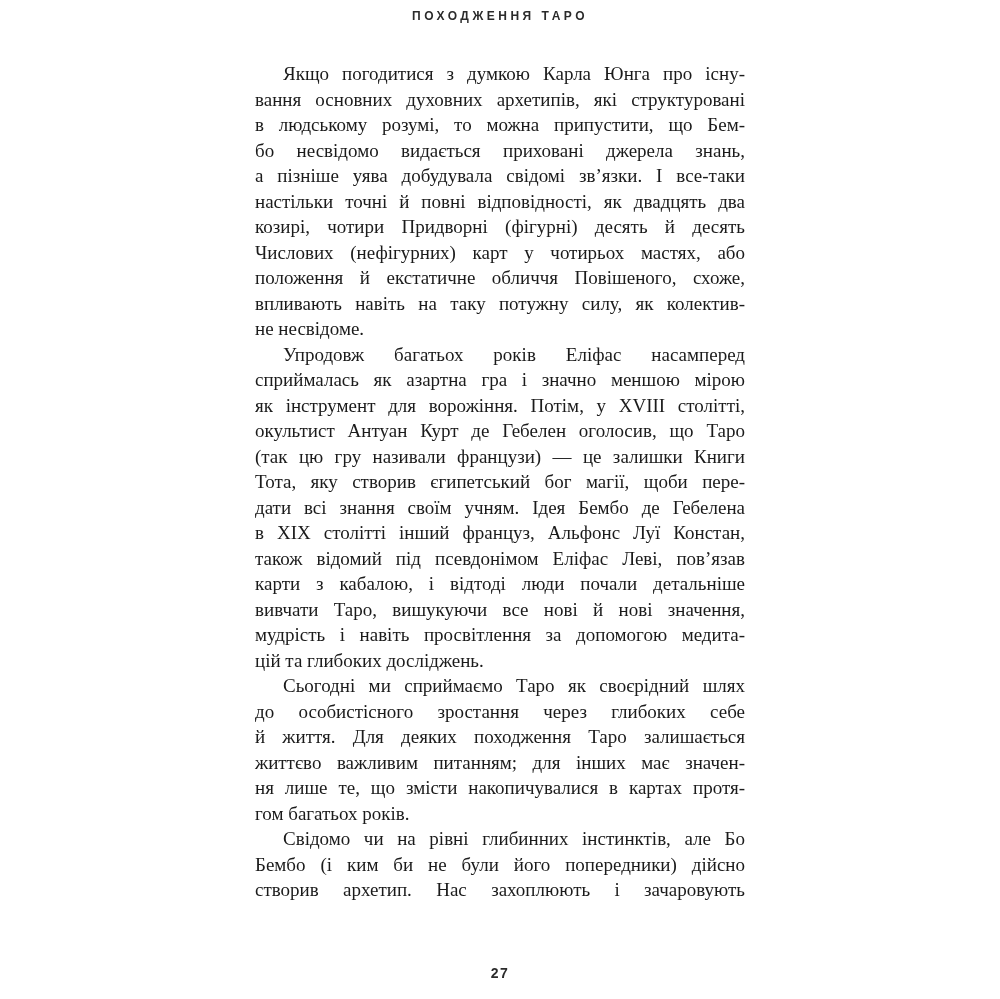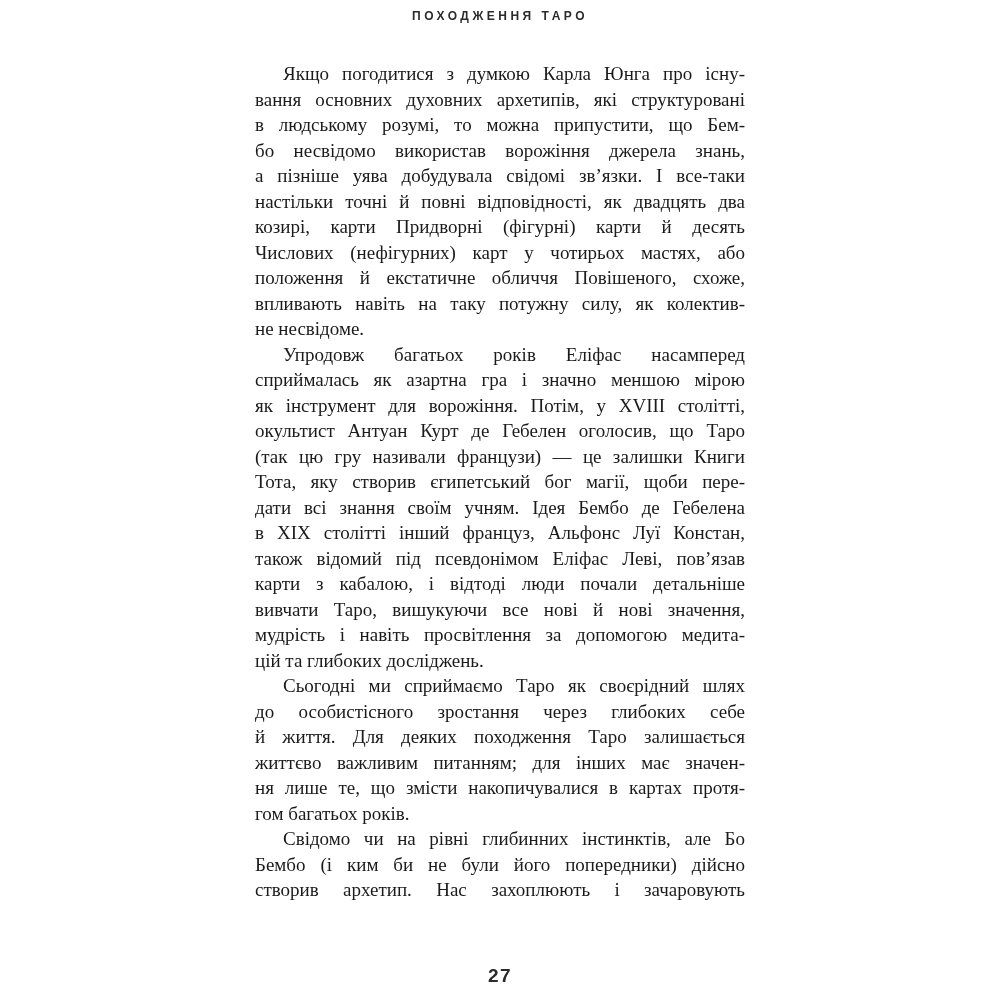--- a/index.html
+++ b/index.html
@@ -51,41 +51,41 @@
   .line.indent {
     padding-left: 28px;
   }
   .page-number {
     position: absolute;
     top: 965px;
     left: 0;
     width: 100%;
     text-align: center;
     font-family: "Liberation Sans", sans-serif;
-    font-size: 19px;
+    font-size: 14px;
     font-weight: 700;
     letter-spacing: 1.5px;
     color: #2b2b2b;
   }
 </style>
 </head>
 <body>
 
 <div class="page">
   <div class="running-header">ПОХОДЖЕННЯ ТАРО</div>
 
   <div class="text-block">
       <div class="paragraph">
         <div class="line indent">Якщо погодитися з думкою Карла Юнга про існу-</div>
         <div class="line">вання основних духовних архетипів, які структуровані</div>
         <div class="line">в людському розумі, то можна припустити, що Бем-</div>
-        <div class="line">бо несвідомо використав ворожіння джерела знань,</div>
+        <div class="line">бо несвідомо видається приховані джерела знань,</div>
         <div class="line">а пізніше уява добудувала свідомі зв’язки. І все-таки</div>
         <div class="line">настільки точні й повні відповідності, як двадцять два</div>
-        <div class="line">козирі, карти Придворні (фігурні) карти й десять</div>
+        <div class="line">козирі, чотири Придворні (фігурні) десять й десять</div>
         <div class="line">Числових (нефігурних) карт у чотирьох мастях, або</div>
         <div class="line">положення й екстатичне обличчя Повішеного, схоже,</div>
         <div class="line">впливають навіть на таку потужну силу, як колектив-</div>
         <div class="line no-just">не несвідоме.</div>
       </div>
       <div class="paragraph">
         <div class="line indent">Упродовж багатьох років Еліфас насамперед</div>
         <div class="line">сприймалась як азартна гра і значно меншою мірою</div>
         <div class="line">як інструмент для ворожіння. Потім, у XVIII столітті,</div>
         <div class="line">окультист Антуан Курт де Гебелен оголосив, що Таро</div>

